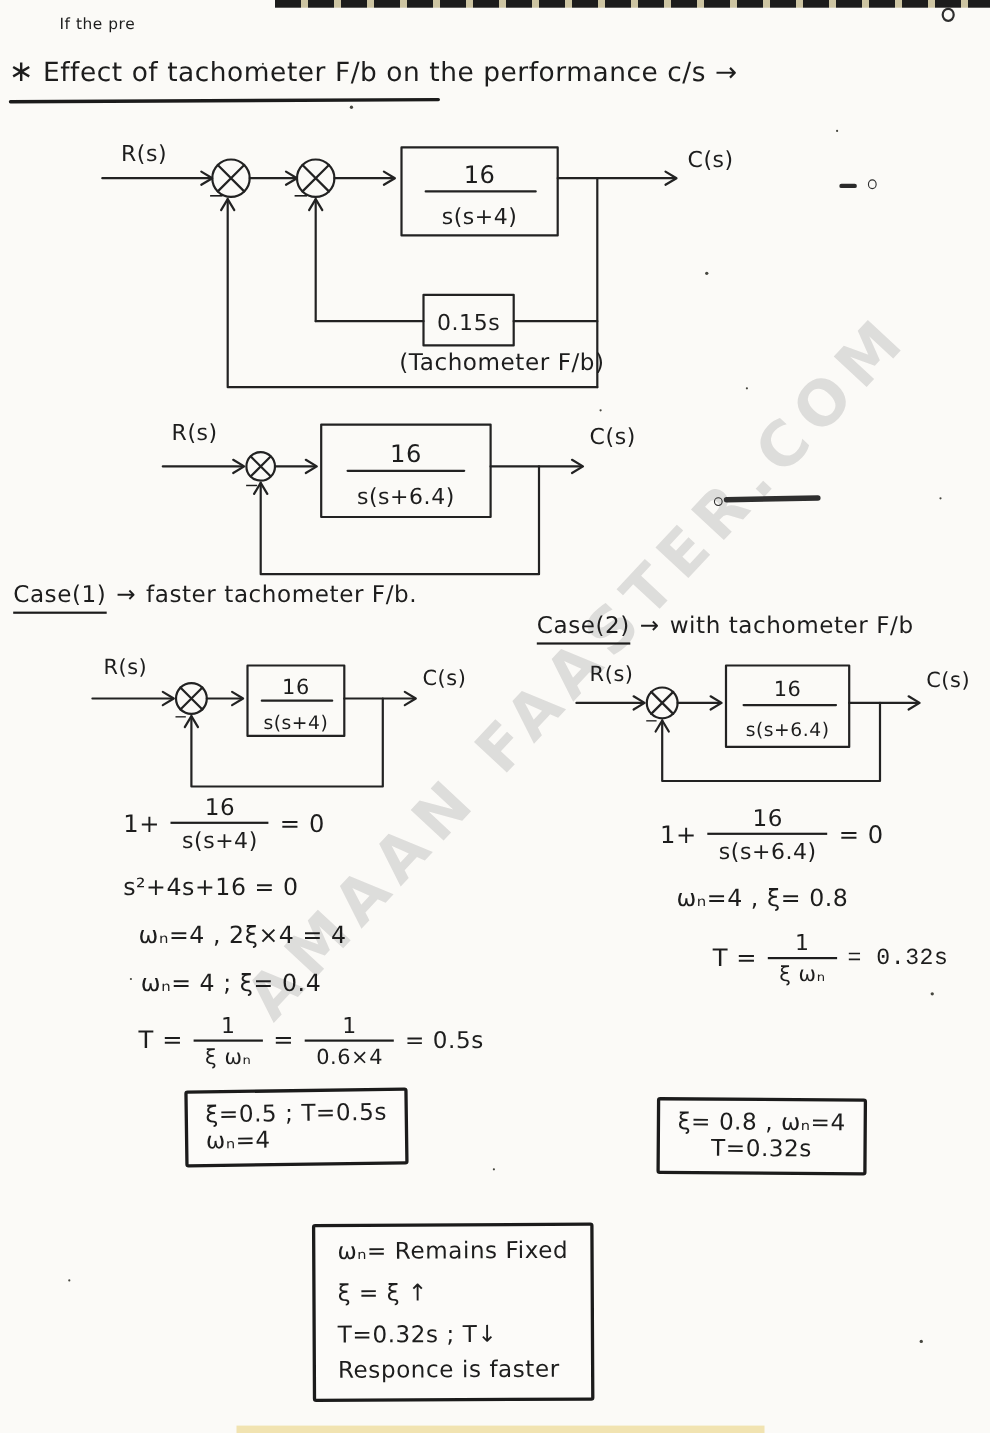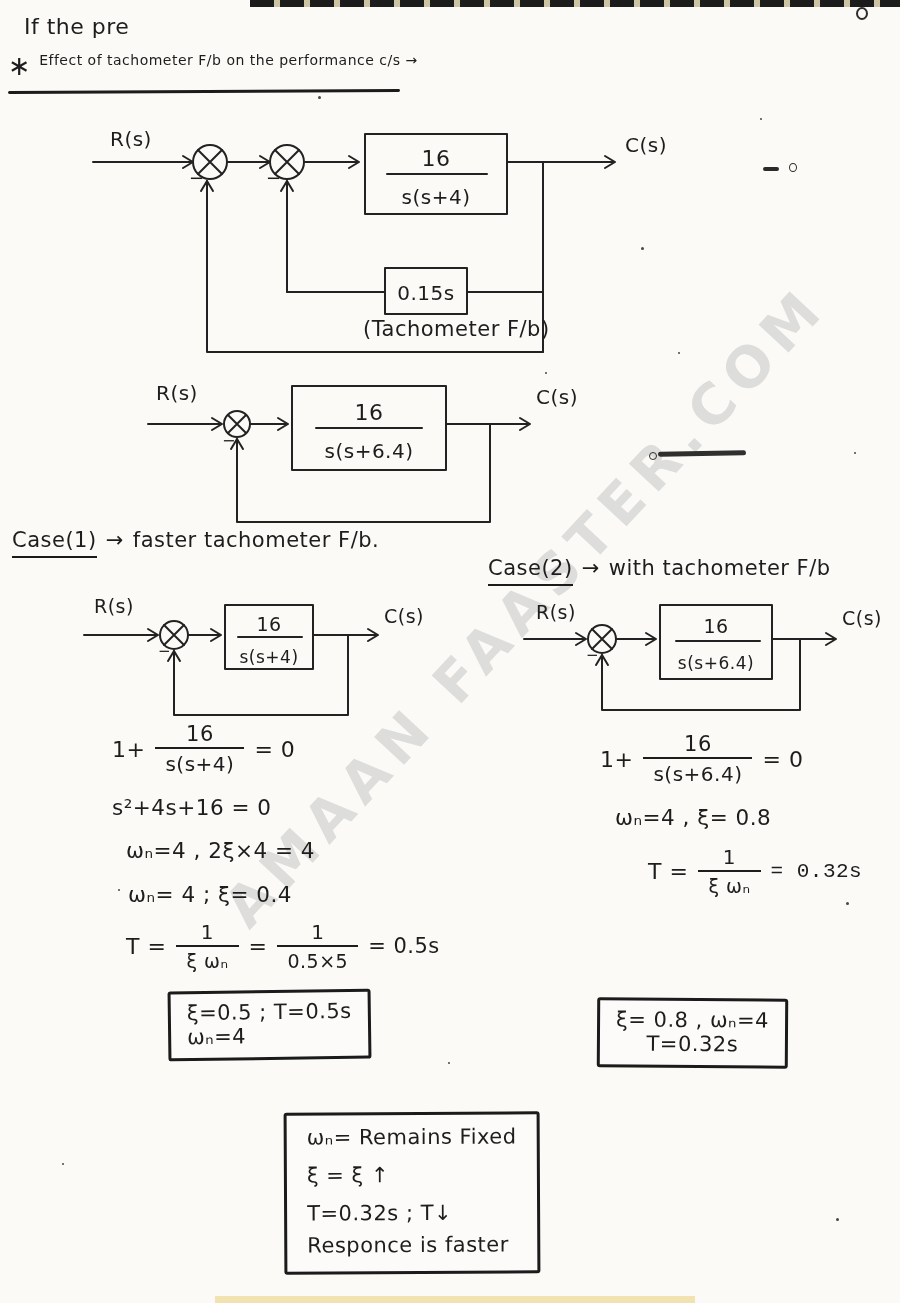--- a/index.html
+++ b/index.html
@@ -30,24 +30,24 @@
 <body>
 
 <div class="page">
 
   <div class="abs watermark" style="left:235px;top:885px;">AMAAN FAASTER.COM</div>
 
   <div class="abs" style="left:250px;top:0;width:650px;height:7px;background:repeating-linear-gradient(90deg,#1c1c1c 0 24px,rgba(166,152,92,.55) 24px 30px);"></div>
   <div class="abs" style="left:215px;top:1296px;width:480px;height:7px;background:#efe0a8;opacity:.9;"></div>
   <div class="ring" style="left:856px;top:7px;width:8px;height:9px;"></div>
 
-  <div class="abs hw" style="left:24px;top:14px;font-size:22px;">If the pre</div>
+  <div class="abs hw" style="left:54px;top:14px;font-size:14px;">If the pre</div>
   <div class="abs" style="left:8px;top:52px;display:flex;align-items:flex-start;gap:8px;">
     <span class="hw" style="font-size:27px;line-height:1;">∗</span>
-    <span class="hw" style="font-size:14px;">Effect of tachometer F/b on the performance c/s →</span>
+    <span class="hw" style="font-size:24px;">Effect of tachometer F/b on the performance c/s →</span>
   </div>
   <div class="abs" style="left:8px;top:90px;width:392px;height:3px;background:#1b1b1b;transform:rotate(-.3deg);border-radius:2px;"></div>
 
   <svg class="abs" style="left:85px;top:122px;" width="640" height="240" viewBox="0 0 640 240">
     <text x="25" y="24" font-size="20">R(s)</text>
     <path d="M8,40 H106"></path>
     <path d="M98,34 L108,40 L98,46"></path>
     <circle cx="125" cy="40" r="17"></circle>
     <path d="M113,28 L137,52 M137,28 L113,52"></path>
     <text x="104" y="62" font-size="18">−</text>
@@ -166,21 +166,21 @@
   <div class="abs hw" style="left:128px;top:882px;font-size:21.5px;">ωₙ= 4 ;   ξ= 0.4</div>
   <div class="abs eq" style="left:126px;top:920px;">
     <span class="hw" style="font-size:22px;">T =</span>
     <span class="frac">
       <span class="num hw" style="font-size:20px;">1</span>
       <span class="den hw" style="font-size:19px;">ξ ωₙ</span>
     </span>
     <span class="hw" style="font-size:22px;">=</span>
     <span class="frac">
       <span class="num hw" style="font-size:20px;">1</span>
-      <span class="den hw" style="font-size:19px;">0.5×5</span>
+      <span class="den hw" style="font-size:19px;">0.6×4</span>
     </span>
     <span class="hw" style="font-size:21px;">= 0.5s</span>
   </div>
   <div class="abs resultbox" style="left:168px;top:990px;transform:rotate(-.8deg);">
     <div>ξ=0.5   ; T=0.5s</div>
     <div>ωₙ=4</div>
   </div>
 
   <div class="abs eq" style="left:600px;top:732px;">
     <span class="hw" style="font-size:22px;">1+</span>

